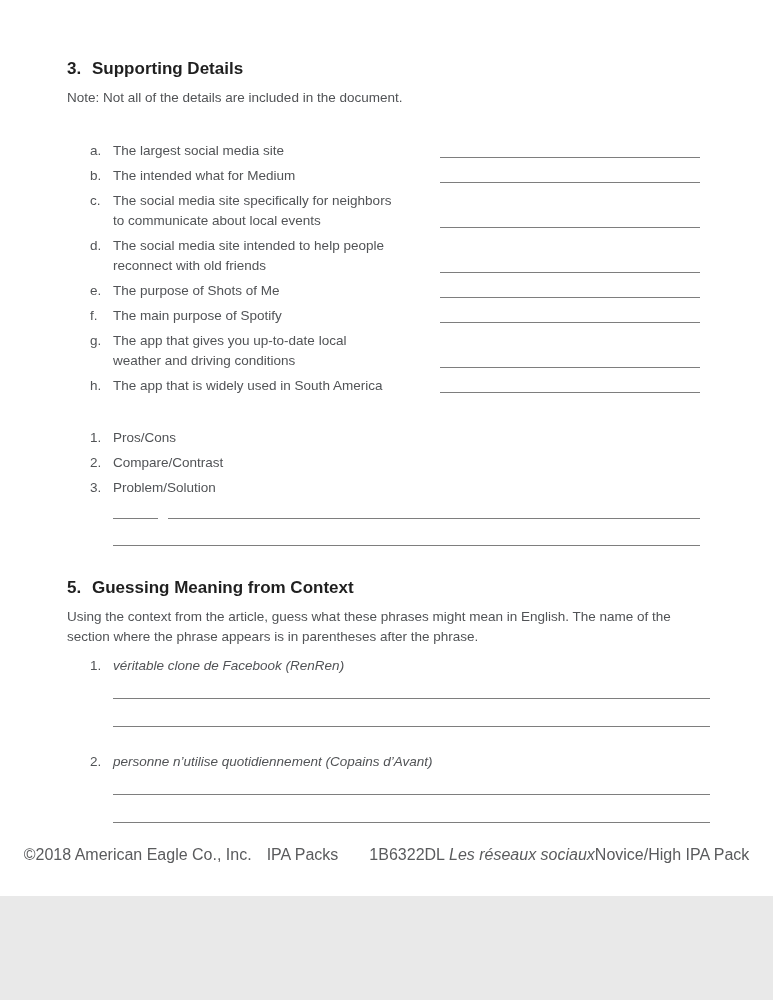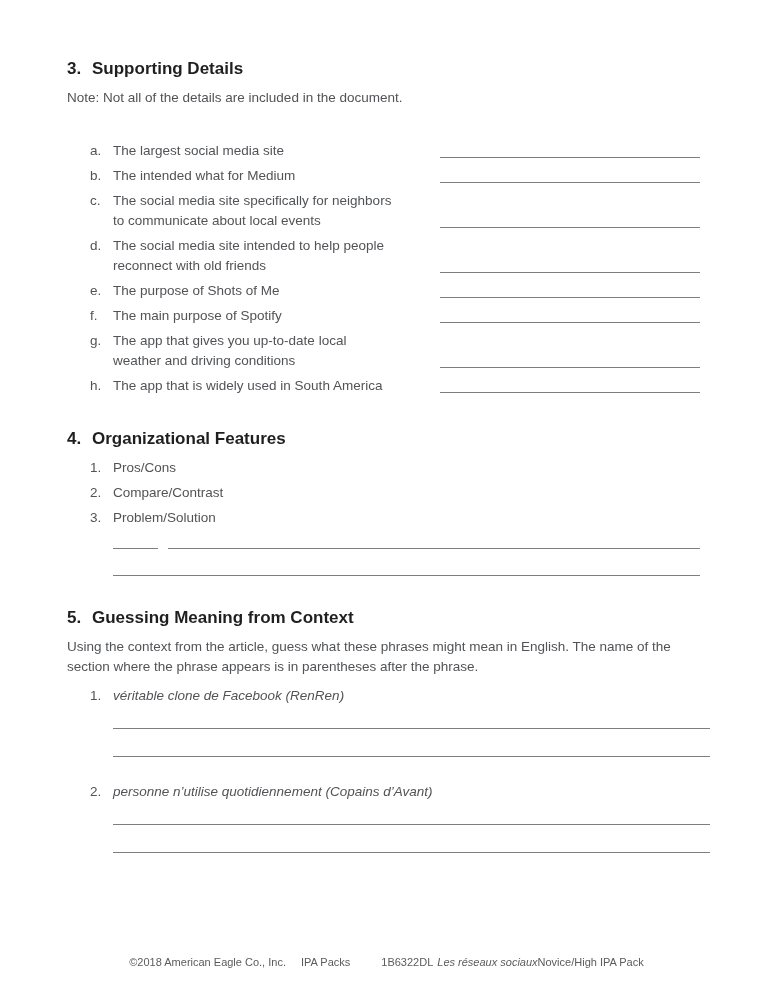--- a/index.html
+++ b/index.html
@@ -1,19 +1,19 @@
 <!DOCTYPE html>
 <html><head>
 <meta charset="utf-8">
 <style>
   html, body { margin: 0; padding: 0; background: #e9e9e9; }
   .page {
     position: relative;
     width: 773px;
-    height: 1000px;
+    height: 896px;
     margin: 0 auto;
     background: #ffffff;
     font-family: "Liberation Sans", sans-serif;
     color: #515356;
     overflow: hidden;
     box-sizing: border-box;
     padding: 58px 73px 0 67px;
   }
   h2.heading {
     font-size: 17px;
@@ -89,21 +89,21 @@
   .s5-l1 { margin-top: 21px; margin-right: -10px; }
   .s5-l2 { margin-top: 26px; margin-right: -10px; }
   .s5-item2 { margin-top: 25px; }
   .footer {
     position: absolute;
     left: 0; right: 0;
     bottom: 32px;
     display: flex;
     justify-content: center;
     align-items: center;
-    font-size: 11px;
+    font-size: 16px;
     color: #5a5b5d;
   }
   .footer .gap-s { margin-left: 15px; }
   .footer .gap-l { margin-left: 31px; }
 </style>
 </head>
 <body>
 
 <div class="page">
 
@@ -176,21 +176,20 @@
         <span class="item-text">
             <span class="tline">The app that is widely used in South America</span>
           </span>
         <span class="spacer"></span>
         <span class="blank"></span>
       </div>
     </div>
   </section>
 
   <section class="sec4">
-    <h2 class="heading"><span class="num">4.</span><span>Organizational Features</span></h2>
 
     <div class="num-row">
       <span class="marker">1.</span>
       <span>Pros/Cons</span>
     </div>
     <div class="num-row">
       <span class="marker">2.</span>
       <span>Compare/Contrast</span>
     </div>
     <div class="num-row">

